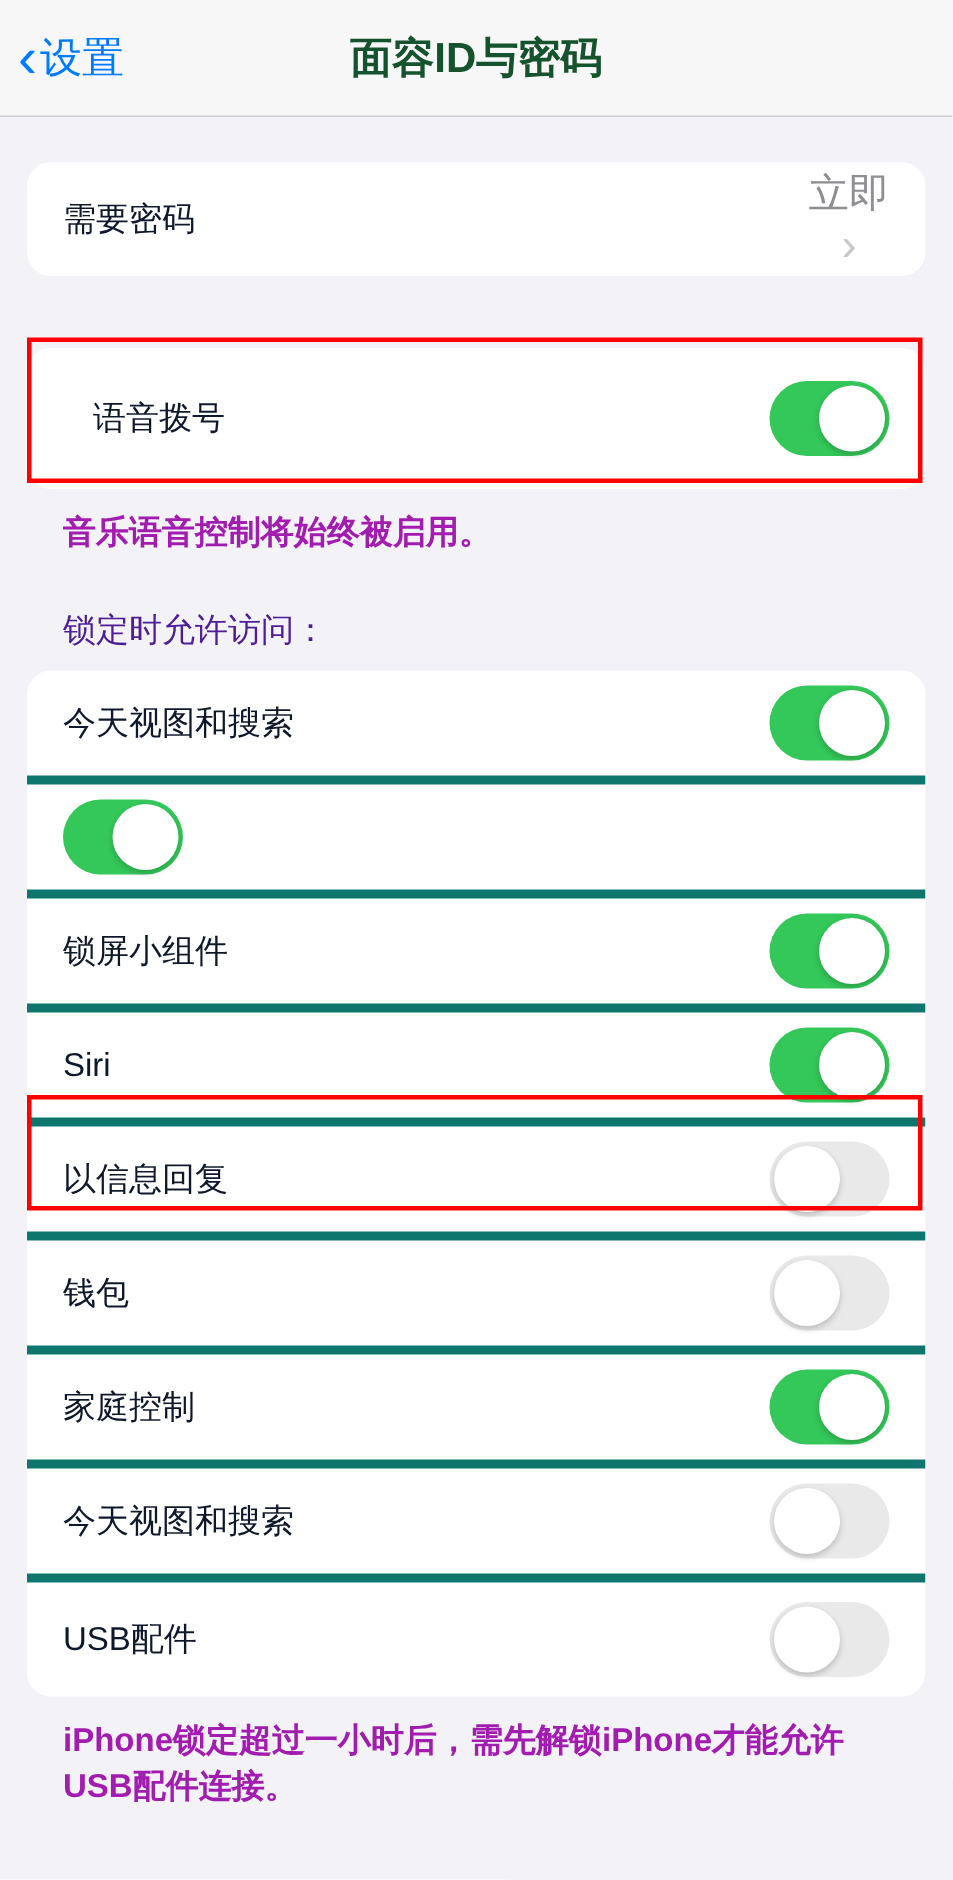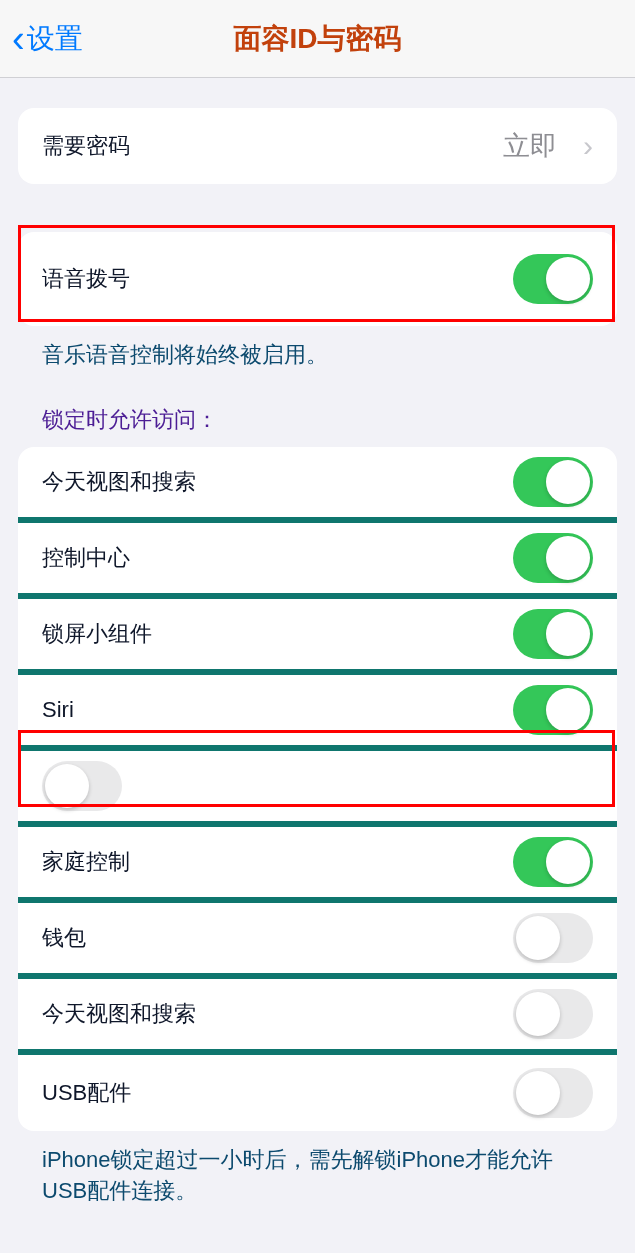--- a/index.html
+++ b/index.html
@@ -36,21 +36,21 @@
       margin-right: 2px;
       line-height: 1;
     }
     .header-title {
       position: absolute;
       left: 0;
       right: 0;
       text-align: center;
       font-size: 28px;
       font-weight: 600;
-      color: #c2410c;
+      color: #14532d;
       pointer-events: none;
     }
     .content {
       padding: 0 18px;
     }
     .group {
       background: #fff;
       border-radius: 16px;
       overflow: hidden;
       margin-top: 30px;
@@ -69,36 +69,38 @@
     .row:last-child {
       border-bottom: none;
     }
     .row-label {
       font-size: 22px;
       color: #0f172a;
     }
     .row-right {
       display: flex;
       align-items: center;
-      gap: 26px;
+      gap: 0;
+      flex-direction: column;
     }
     .row-value {
       font-size: 27px;
       color: #8e8e93;
     }
     .chevron-right {
       color: #c7c7cc;
       font-size: 30px;
       font-weight: 400;
     }
     .footer-text {
       font-size: 22px;
-      color: #0c4a6e;
+      color: #a21caf;
       padding: 14px 24px 0 24px;
       line-height: 1.4;
+      font-weight: bold;
     }
     .section-header {
       font-size: 22px;
       color: #4c1d95;
       padding: 34px 24px 12px 24px;
     }
     .group.after-header {
       margin-top: 0;
     }
     .toggle {
@@ -153,71 +155,71 @@
   <div class="group first">
     <div class="row">
       <span class="row-label">需要密码</span>
       <div class="row-right">
         <span class="row-value">立即</span>
         <span class="chevron-right">›</span>
       </div>
     </div>
   </div>
 
-  <div class="group" style="margin-top:48px;">
+  <div class="group" style="margin-top:48px;padding-left:20px;">
     <div class="row" style="height:94px;">
       <span class="row-label">语音拨号</span>
       <div class="toggle on">
         <div class="toggle-knob"></div>
       </div>
     </div>
   </div>
   <div class="footer-text">音乐语音控制将始终被启用。</div>
 
   <div class="section-header">锁定时允许访问：</div>
 
   <div class="group after-header" id="allow-access-group">
   <div class="row">
         <span class="row-label">今天视图和搜索</span>
         <div class="toggle on">
           <div class="toggle-knob"></div>
         </div>
       </div>
       <div class="row">
-        <span class="row-label">控制中心</span>
         <div class="toggle on">
           <div class="toggle-knob"></div>
         </div>
       </div>
       <div class="row">
         <span class="row-label">锁屏小组件</span>
         <div class="toggle on">
           <div class="toggle-knob"></div>
         </div>
       </div>
       <div class="row">
         <span class="row-label">Siri</span>
         <div class="toggle on">
           <div class="toggle-knob"></div>
         </div>
       </div>
       <div class="row">
+        <span class="row-label">以信息回复</span>
+        <div class="toggle off">
+          <div class="toggle-knob"></div>
+        </div>
+      </div>
+      <div class="row">
+        <span class="row-label">钱包</span>
         <div class="toggle off">
           <div class="toggle-knob"></div>
         </div>
       </div>
       <div class="row">
         <span class="row-label">家庭控制</span>
         <div class="toggle on">
-          <div class="toggle-knob"></div>
-        </div>
-      </div>
-      <div class="row">
-        <span class="row-label">钱包</span>
-        <div class="toggle off">
           <div class="toggle-knob"></div>
         </div>
       </div>
       <div class="row">
         <span class="row-label">今天视图和搜索</span>
         <div class="toggle off">
           <div class="toggle-knob"></div>
         </div>
       </div>
       <div class="row">

